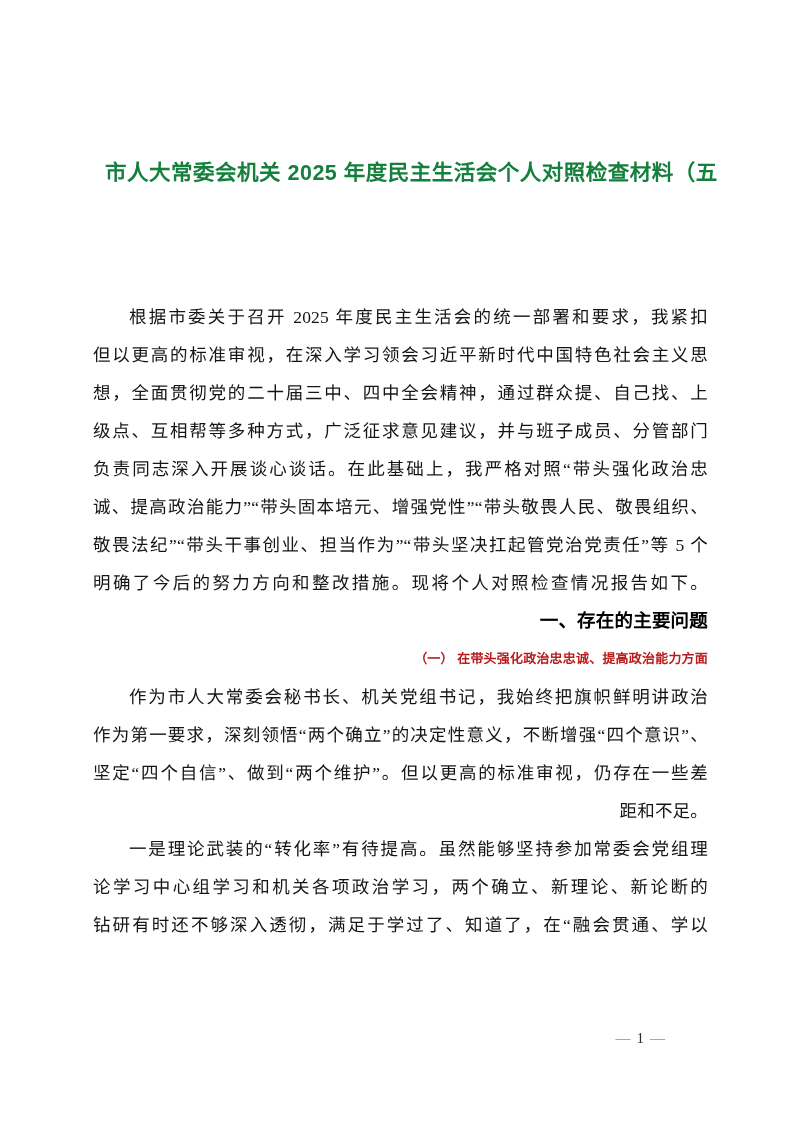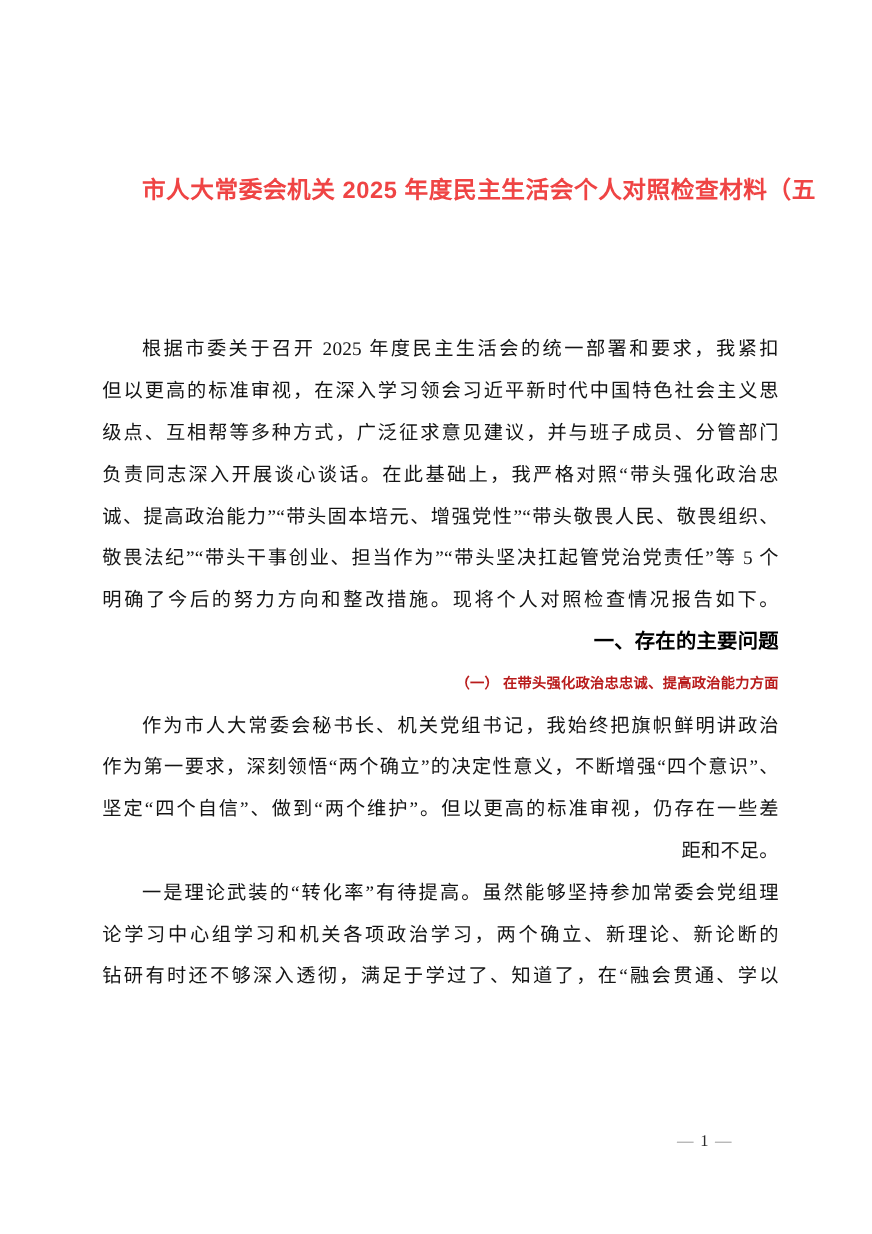--- a/index.html
+++ b/index.html
@@ -16,23 +16,22 @@
     overflow: hidden;
   }
   
   .doc-title {
     position: absolute;
     left: 105px; top: 151px; width: 608px;
     font-family: "Liberation Sans", "DejaVu Sans", sans-serif;
     font-weight: bold;
     font-size: 21.5px;
     line-height: 45px;
-    color: #ef4444;
+    color: #15803d;
     letter-spacing: 0.5px;
-    margin-left: 24px;
   }
   .title-line { height: 45px; white-space: nowrap; }
   
   .content {
     position: absolute;
     left: 93px; top: 298px; width: 615px;
     font-size: 17.5px;
     line-height: 38px;
     letter-spacing: 0.2px;
   }
@@ -71,20 +70,21 @@
 
 <div class="page">
 
   <div class="doc-title">
     <div class="title-line">市人大常委会机关 2025 年度民主生活会个人对照检查材料（五</div>
   </div>
 
   <div class="content">
     <div class="ln fill ind">根据市委关于召开 2025 年度民主生活会的统一部署和要求，我紧扣</div>
     <div class="ln fill">但以更高的标准审视，在深入学习领会习近平新时代中国特色社会主义思</div>
+    <div class="ln fill">想，全面贯彻党的二十届三中、四中全会精神，通过群众提、自己找、上</div>
     <div class="ln fill">级点、互相帮等多种方式，广泛征求意见建议，并与班子成员、分管部门</div>
     <div class="ln fill">负责同志深入开展谈心谈话。在此基础上，我严格对照“带头强化政治忠</div>
     <div class="ln fill">诚、提高政治能力”“带头固本培元、增强党性”“带头敬畏人民、敬畏组织、</div>
     <div class="ln fill">敬畏法纪”“带头干事创业、担当作为”“带头坚决扛起管党治党责任”等 5 个</div>
     <div class="ln fill">明确了今后的努力方向和整改措施。现将个人对照检查情况报告如下。</div>
 
     <div class="ln h1">一、存在的主要问题</div>
     <div class="ln h2">（一） 在带头强化政治忠忠诚、提高政治能力方面</div>
 
     <div class="ln fill ind">作为市人大常委会秘书长、机关党组书记，我始终把旗帜鲜明讲政治</div>

